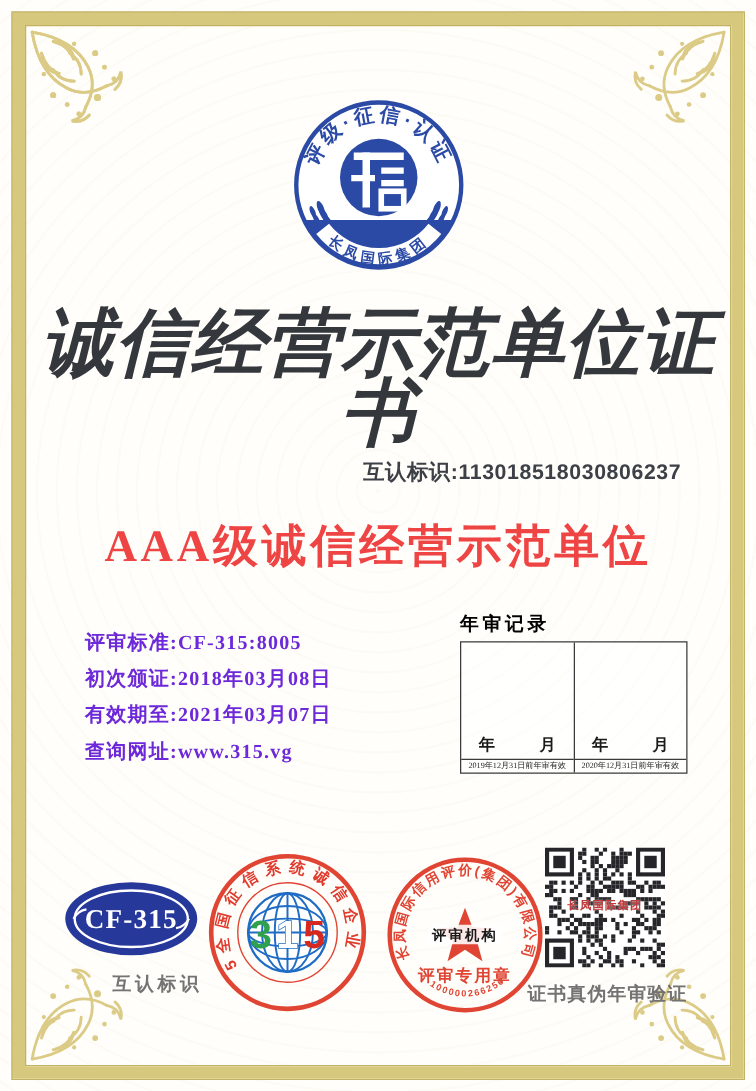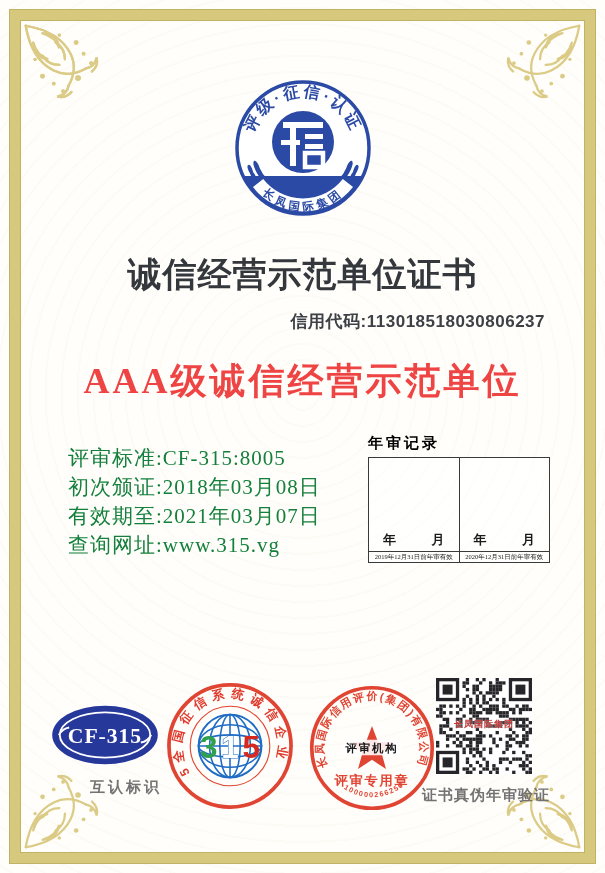--- a/index.html
+++ b/index.html
@@ -10,31 +10,31 @@
         pointer-events:none;}
   .frame{position:absolute;inset:10px;border:10px solid #d6c87c;
         box-shadow:inset 0 0 0 1px #c2b264, 0 0 0 1px #c2b264;pointer-events:none;}
   .fl{position:absolute;width:84px;height:84px;pointer-events:none;}
   .fl.tl{top:22px;left:22px;}
   .fl.tr{top:22px;right:22px;transform:scaleX(-1);}
   .fl.bl{bottom:22px;left:22px;transform:scaleY(-1);}
   .fl.br{bottom:22px;right:22px;transform:scale(-1,-1);}
   .content{position:absolute;inset:22px;z-index:2;}
   .emblem{display:block;margin:52px auto 0;}
-  .title{margin:16px 0 0;text-align:center;font-size:34px;line-height:56px;font-weight:900;
-        letter-spacing:1px;color:#34373c;}
+  .title{margin:16px 0 0;text-align:center;font-size:59px;line-height:56px;font-weight:900;
+        letter-spacing:1px;color:#34373c;font-style:italic;}
   .credit{margin-top:8px;text-align:right;padding-right:38px;font-size:17px;line-height:24px;
         font-weight:bold;color:#3d4046;letter-spacing:.5px;}
   .company{margin-top:50px;text-align:center;font-size:30px;line-height:40px;font-weight:800;
         letter-spacing:7px;color:#26282c;}
   .rating{margin-top:24px;text-align:center;font-family:"Liberation Serif",serif;font-size:36px;
         line-height:46px;font-weight:900;letter-spacing:3px;color:#ef4444;}
   .info-row{display:flex;margin-top:30px;padding:0 33px 0 46px;align-items:flex-start;}
-  .details{flex:1;padding-top:10px;font-family:"Liberation Serif",serif;font-size:21px;
-        line-height:29px;font-weight:normal;color:#15803d;letter-spacing:1px;}
+  .details{flex:1;padding-top:10px;font-family:"Liberation Serif",serif;font-size:16px;
+        line-height:29px;font-weight:bold;color:#6d28d9;letter-spacing:1px;}
   .annual{width:182px;}
   .annual-title{font-family:"Liberation Serif",serif;font-size:15px;font-weight:bold;color:#000000;
         letter-spacing:3px;margin-bottom:4px;}
   .annual-table{display:flex;border:1px solid #3a3a3a;height:104px;background:rgba(255,255,255,.5);}
   .annual-cell{flex:1;display:flex;flex-direction:column;justify-content:flex-end;}
   .annual-cell + .annual-cell{border-left:1px solid #3a3a3a;}
   .ym{display:flex;justify-content:space-between;padding:0 14px 2px;font-family:"Liberation Serif",serif;
         font-size:13px;font-weight:bold;color:#1a1a1a;}
   .annual-note{border-top:1px solid #3a3a3a;font-size:6.5px;line-height:10px;text-align:center;
         font-family:"Liberation Serif",serif;color:#222;white-space:nowrap;overflow:hidden;}
@@ -165,21 +165,21 @@
         <rect x="90" y="48" width="40" height="6"></rect>
         <rect x="97" y="48" width="6" height="44"></rect>
         <rect x="88" y="66" width="19" height="5"></rect>
         <rect x="112" y="60" width="18" height="5"></rect>
         <rect x="112" y="70" width="18" height="5"></rect>
         <rect x="112" y="79" width="18" height="14" fill="none" stroke="#ffffff" stroke-width="4.5"></rect>
       </g>
     </svg>
 
     <h1 class="title">诚信经营示范单位证书</h1>
-    <div class="credit">信用代码:113018518030806237</div>
+    <div class="credit">互认标识:113018518030806237</div>
     <div class="rating">AAA级诚信经营示范单位</div>
 
     <div class="info-row">
       <div class="details">
         <div>评审标准:CF-315:8005</div>
         <div>初次颁证:2018年03月08日</div>
         <div>有效期至:2021年03月07日</div>
         <div>查询网址:www.315.vg</div>
       </div>
       <div class="annual">

